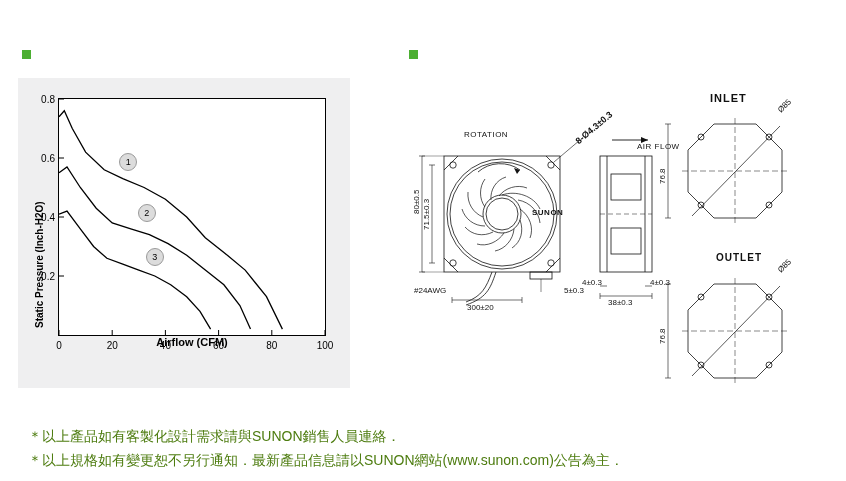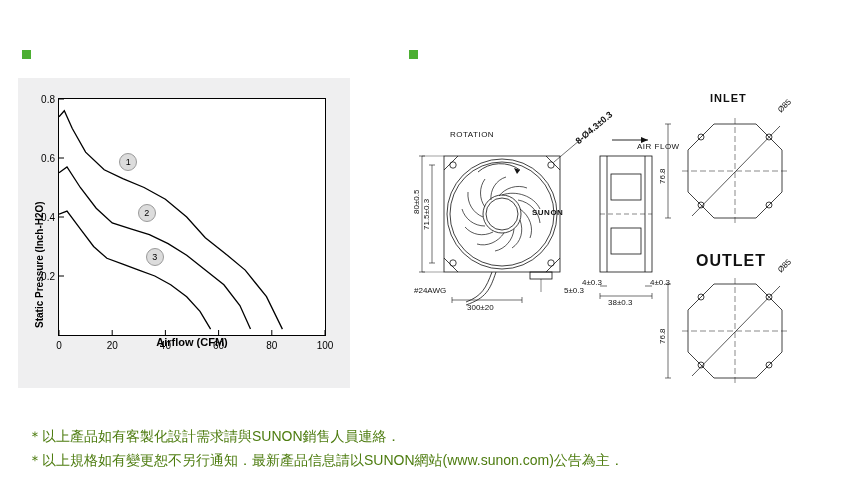--- a/index.html
+++ b/index.html
@@ -265,34 +265,34 @@
         <circle cx="365" cy="287" r="3"></circle>
       <line x1="331" y1="200" x2="331" y2="306" stroke-dasharray="6 3" stroke-width="0.5"></line>
       <line x1="278" y1="253" x2="384" y2="253" stroke-dasharray="6 3" stroke-width="0.5"></line>
       <line x1="288" y1="298" x2="376" y2="208" stroke-width="0.7"></line>
       <line x1="264" y1="206" x2="264" y2="300" stroke-width="0.6"></line>
       <line x1="261" y1="206" x2="267" y2="206" stroke-width="0.6"></line>
       <line x1="261" y1="300" x2="267" y2="300" stroke-width="0.6"></line>
     </g>
   </svg>
 
-  <div class="dlabel" style="left:46px;top:52px;letter-spacing:0.5px;">ROTATION</div>
+  <div class="dlabel" style="left:60px;top:52px;letter-spacing:0.5px;">ROTATION</div>
   <div class="dlabel bold" style="left:176px;top:58px;transform:rotate(-40deg);transform-origin:left bottom;">8-Ø4.3±0.3</div>
   <div class="dlabel" style="left:8px;top:136px;transform:rotate(-90deg);transform-origin:left top;">80±0.5</div>
   <div class="dlabel" style="left:18px;top:152px;transform:rotate(-90deg);transform-origin:left top;">71.5±0.3</div>
   <div class="dlabel" style="left:92px;top:130px;font-size:8px;font-weight:bold;letter-spacing:0.5px;padding-left:36px;">SUNON</div>
   <div class="dlabel" style="left:10px;top:208px;">#24AWG</div>
   <div class="dlabel" style="left:63px;top:225px;">300±20</div>
   <div class="dlabel" style="left:128px;top:208px;padding-left:32px;">5±0.3</div>
   <div class="dlabel" style="left:233px;top:64px;letter-spacing:0.5px;">AIR FLOW</div>
   <div class="dlabel" style="left:178px;top:200px;">4±0.3</div>
   <div class="dlabel" style="left:246px;top:200px;">4±0.3</div>
   <div class="dlabel" style="left:204px;top:220px;">38±0.3</div>
   <div class="dlabel bold" style="left:306px;top:14px;font-size:11px;letter-spacing:1px;">INLET</div>
-  <div class="dlabel bold" style="left:292px;top:174px;font-size:16px;letter-spacing:1px;">OUTLET</div>
+  <div class="dlabel bold" style="left:312px;top:174px;font-size:10px;letter-spacing:1px;">OUTLET</div>
   <div class="dlabel" style="left:254px;top:106px;transform:rotate(-90deg);transform-origin:left top;">76.8</div>
   <div class="dlabel" style="left:254px;top:266px;transform:rotate(-90deg);transform-origin:left top;">76.8</div>
   <div class="dlabel" style="left:372px;top:30px;transform:rotate(-45deg);transform-origin:left top;">Ø85</div>
   <div class="dlabel" style="left:372px;top:190px;transform:rotate(-45deg);transform-origin:left top;">Ø85</div>
 </div>
 
 <div class="foot" style="top:428px;">＊以上產品如有客製化設計需求請與SUNON銷售人員連絡．</div>
 <div class="foot" style="top:452px;">＊以上規格如有變更恕不另行通知．最新產品信息請以SUNON網站(www.sunon.com)公告為主．</div>
 
 </body></html>

